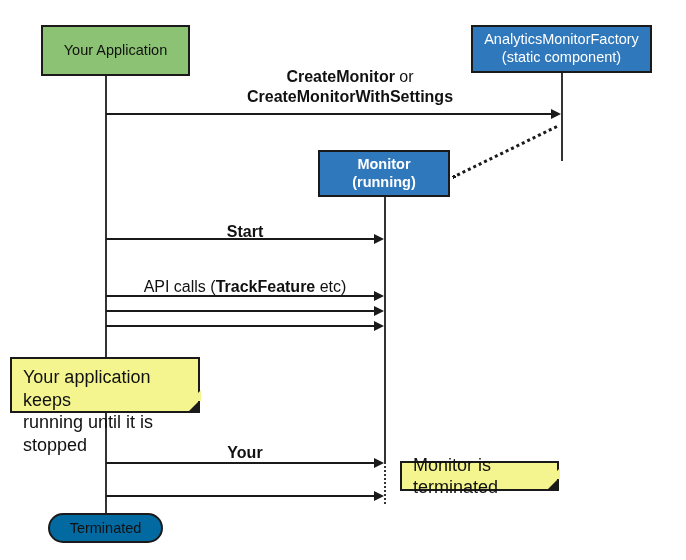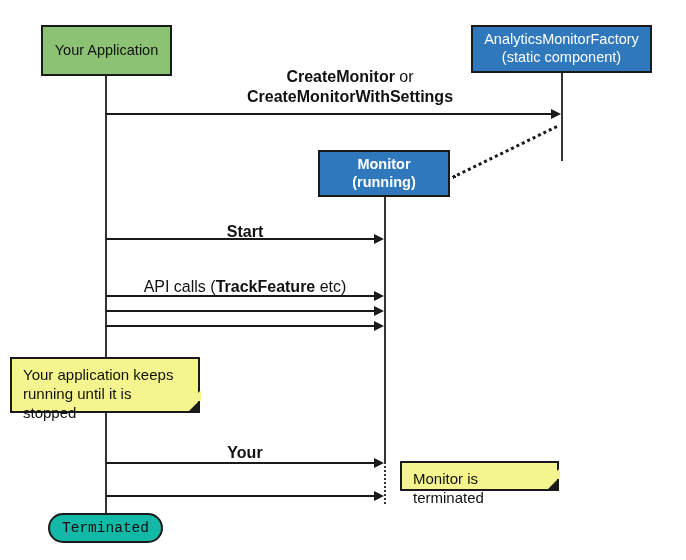--- a/index.html
+++ b/index.html
@@ -40,35 +40,34 @@
   }
   .node-line {
     display: block;
     white-space: nowrap;
   }
   .pill {
     position: absolute;
     box-sizing: border-box;
     border: 2px solid #1a1a1a;
     border-radius: 999px;
-    background: #14b8a6;
+    background: #0369a1;
     color: #111111;
     font-size: 14.5px;
     display: flex;
     align-items: center;
     justify-content: center;
-    font-family: Liberation Mono, monospace;
   }
   .note {
     position: absolute;
     box-sizing: border-box;
     border: 2px solid #1a1a1a;
     background: #F5F58F;
     color: #111111;
-    font-size: 15px;
+    font-size: 18px;
     line-height: 1.25;
     padding: 7px 10px 7px 11px;
   }
   .note .fold {
     position: absolute;
     right: -2px;
     bottom: -2px;
     width: 0;
     height: 0;
     border-left: 13px solid transparent;
@@ -132,21 +131,21 @@
 <div id="canvas">
 
   <div class="lifeline" style="left:105px; top:76px; height:437px;"></div>
 
   <div class="lifeline" style="left:561px; top:73px; height:88px;"></div>
 
   <div class="lifeline" style="left:384px; top:197px; height:265px;"></div>
 
   <div class="lifeline-dotted" style="left:384px; top:462px; height:42px;"></div>
 
-  <div class="node-box node-green" style="left:41px; top:25px; width:131px; height:51px;">
+  <div class="node-box node-green" style="left:41px; top:25px; width:149px; height:51px;">
     <span class="node-line">Your Application</span>
   </div>
 
   <div class="node-box node-blue" style="left:471px; top:25px; width:181px; height:48px;">
     <span class="node-line">AnalyticsMonitorFactory</span>
     <span class="node-line">(static component)</span>
   </div>
 
   <div class="node-box node-blue" style="left:318px; top:150px; width:132px; height:47px;font-weight:bold;">
     <span class="node-line">Monitor</span>
@@ -190,21 +189,21 @@
 
   <div class="msg-label" style="left:110px; top:443px; width:270px;">
     <b>Your</b>
   </div>
   <div class="msg-line" style="left:106px; top:462px; width:270px;"></div>
   <div class="msg-head" style="left:374px; top:458px;"></div>
 
   <div class="msg-line" style="left:106px; top:495px; width:270px;"></div>
   <div class="msg-head" style="left:374px; top:491px;"></div>
 
-  <div class="note" style="left:400px; top:461px; width:159px; height:30px; display:flex; ">
+  <div class="note" style="left:400px; top:461px; width:159px; height:30px; display:flex; align-items:center;">
     <span class="note-text">Monitor is terminated</span>
     <span class="fold">
         <span class="fold-inner"></span>
       </span>
   </div>
 
   <div class="pill" style="left:48px; top:513px; width:115px; height:30px;">
     <span>Terminated</span>
   </div>
 

